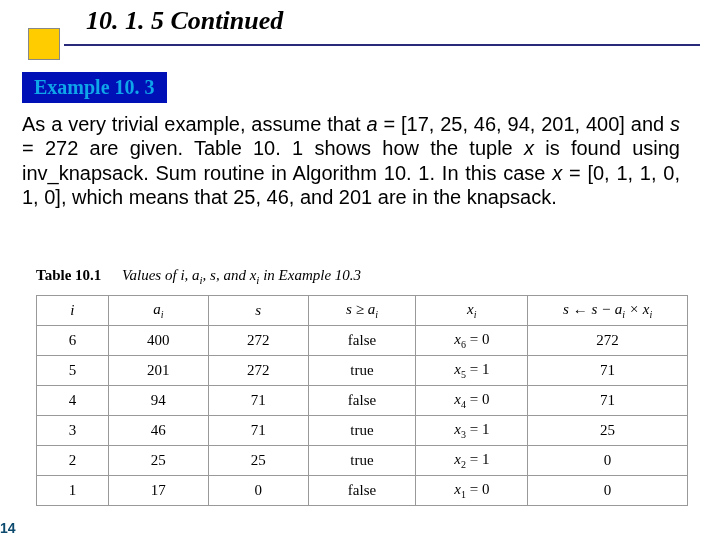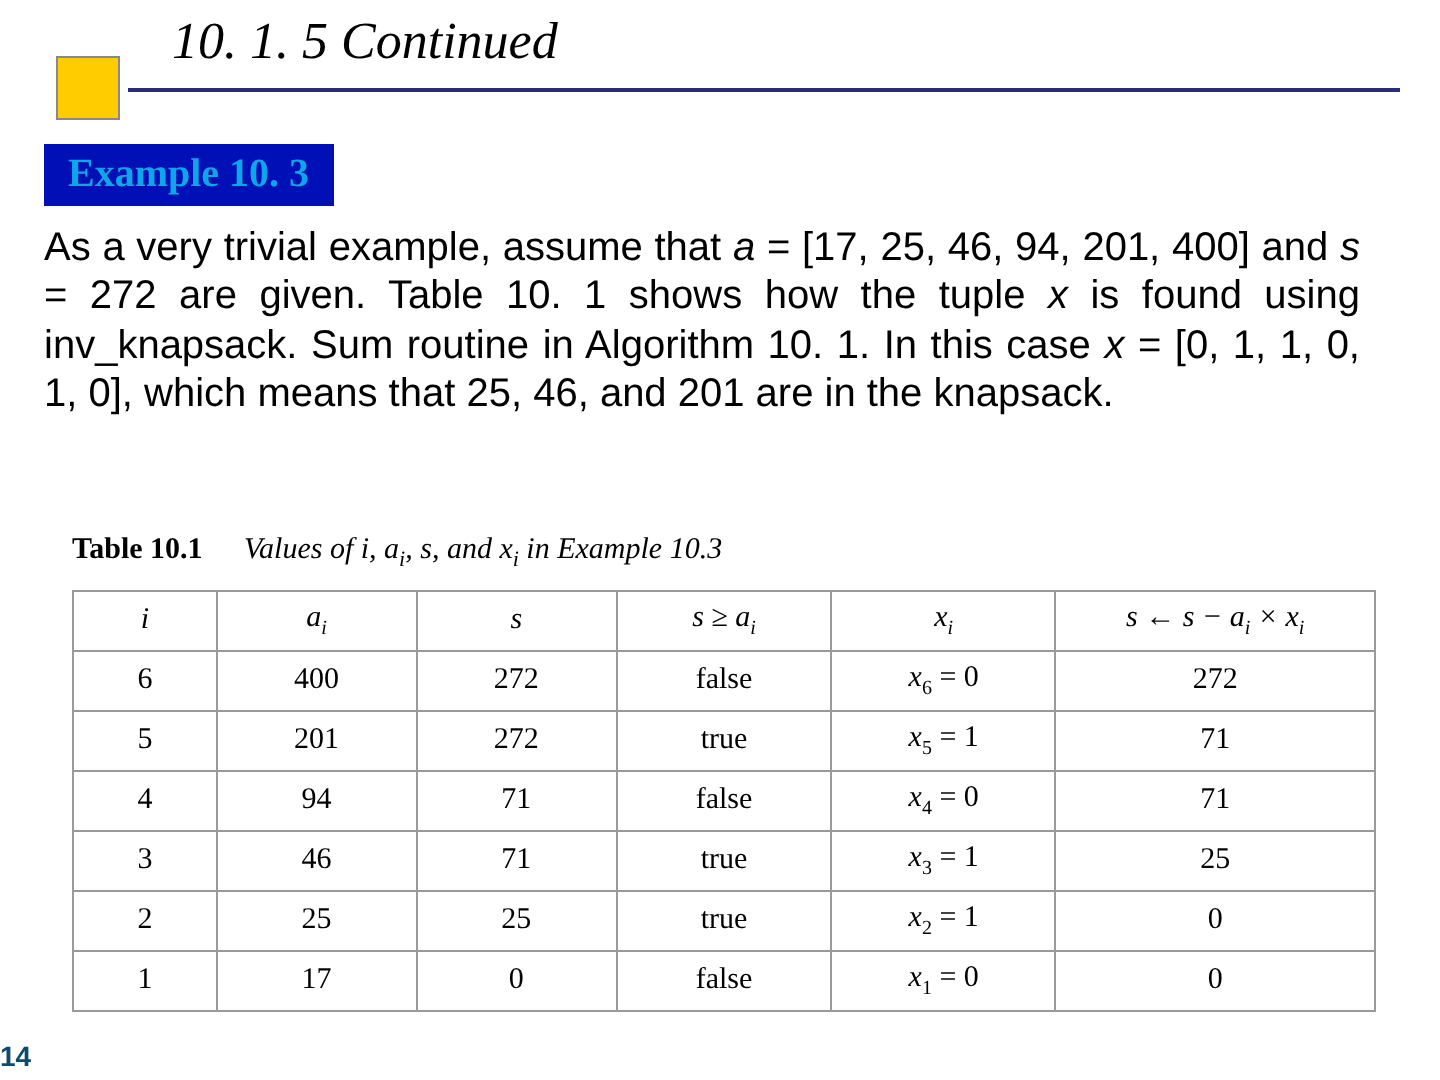--- a/index.html
+++ b/index.html
@@ -23,21 +23,21 @@
     position: absolute;
     top: 22px;
     left: 0;
     width: 32px;
     height: 32px;
     background: #ffcc00;
     border: 1px solid #888;
   }
   .section-title {
     font-family: "Times New Roman", Times, serif;
-    font-weight: normal;
+    font-weight: bold;
     font-style: italic;
     font-size: 26px;
     padding-left: 58px;
     padding-bottom: 8px;
   }
   .title-rule {
     margin-left: 36px;
     height: 0;
     border-top: 2px solid #2a2a7a;
   }

